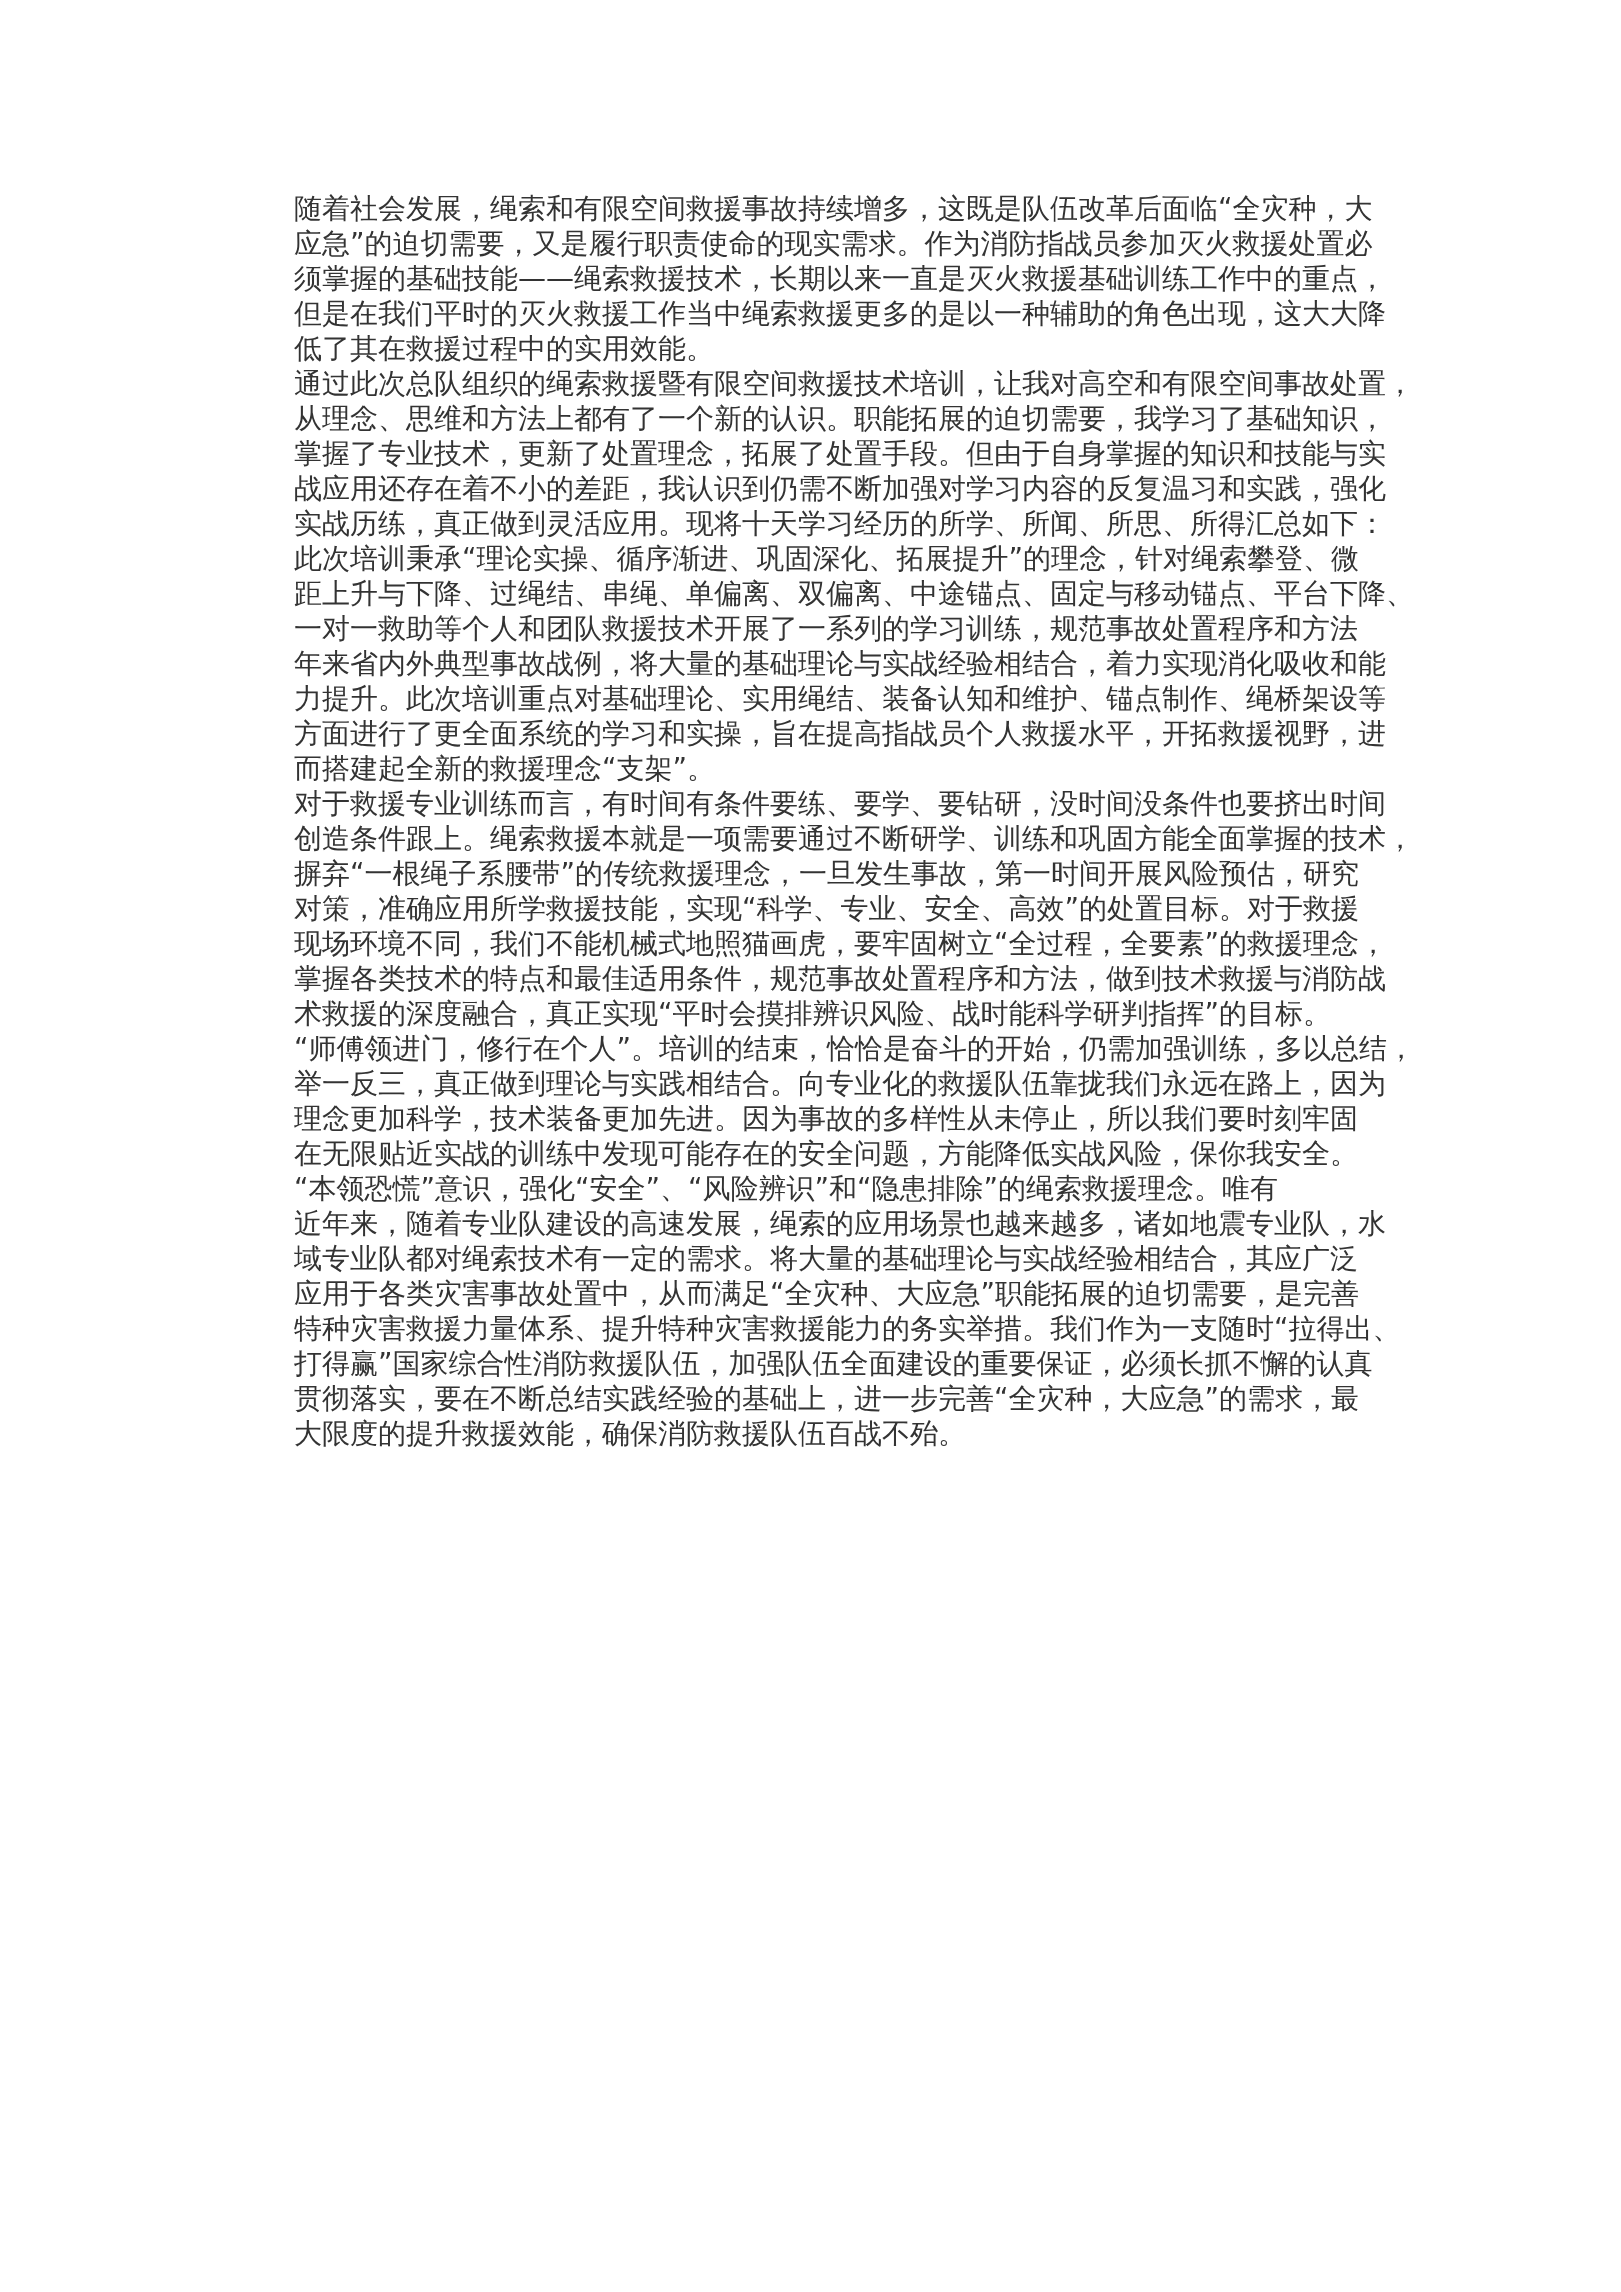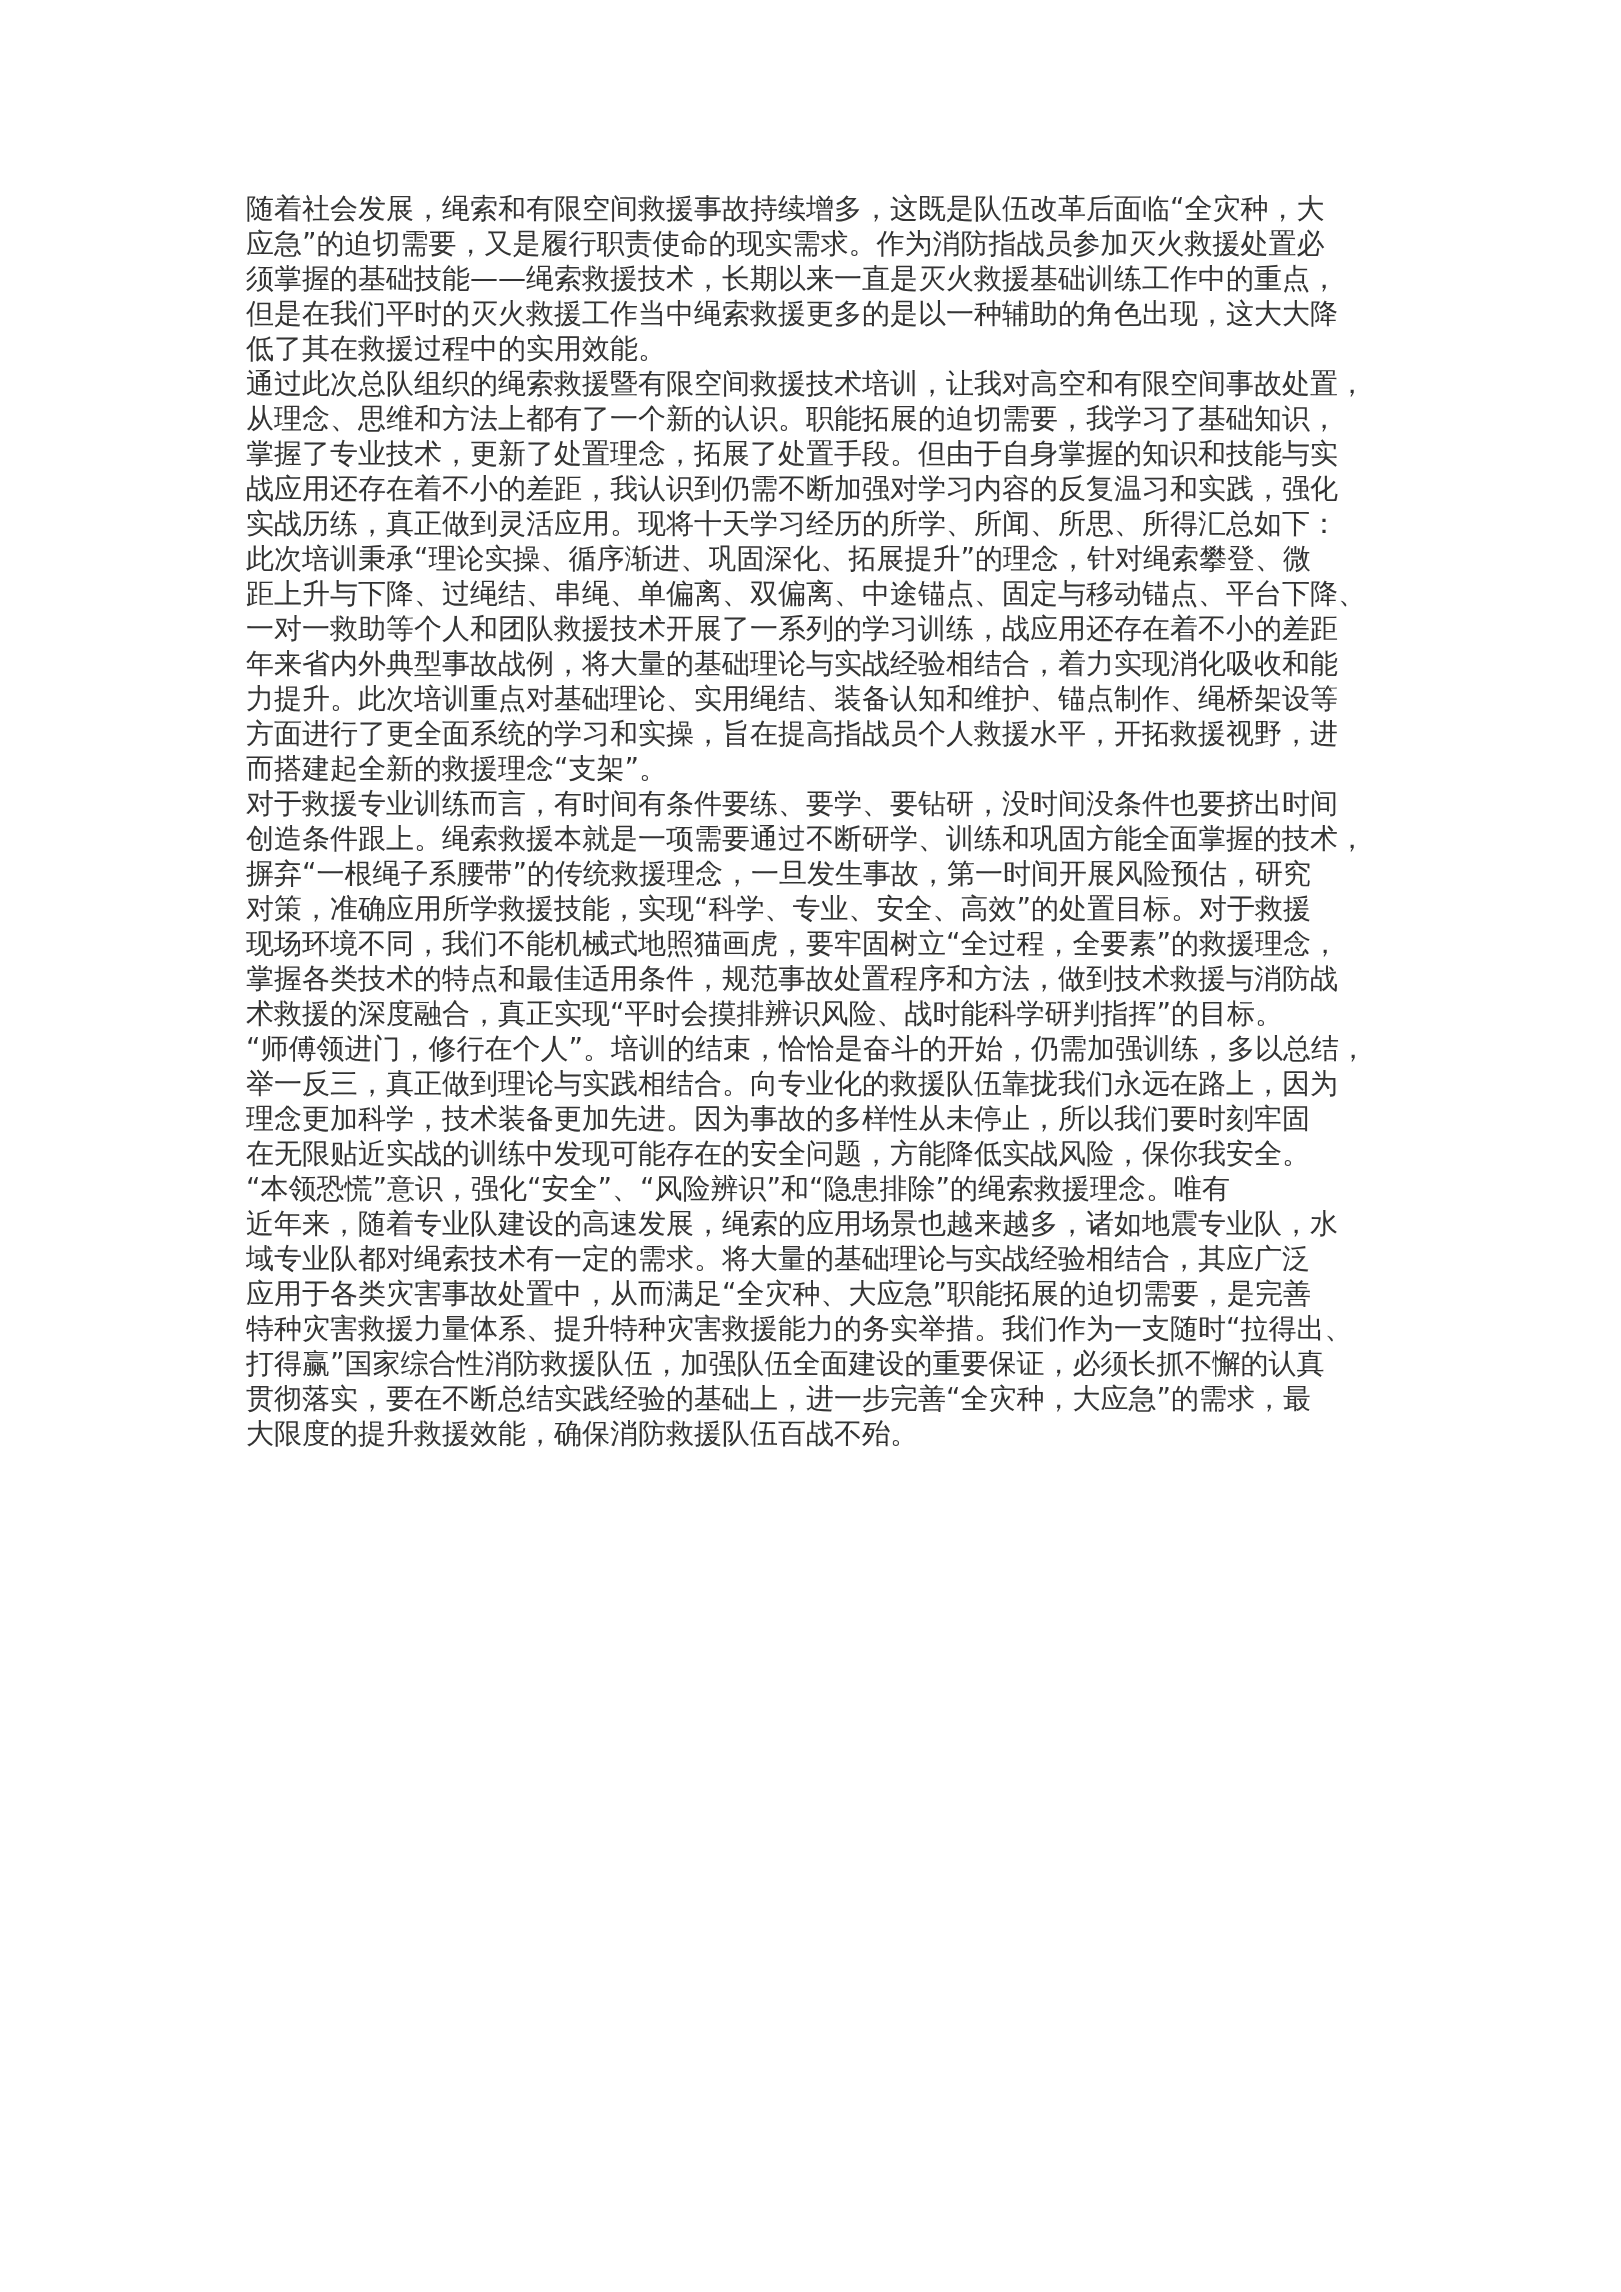--- a/index.html
+++ b/index.html
@@ -25,20 +25,21 @@
     }
     .para {
       margin: 0;
       padding: 0;
     }
     .line {
       display: block;
       white-space: nowrap;
       height: 35px;
       overflow: visible;
+      margin-left: 48px;
     }
   </style>
 </head>
 <body>
 
 <div class="page">
   <div class="para">
     <span class="line">随着社会发展，绳索和有限空间救援事故持续增多，这既是队伍改革后面临“全灾种，大</span>
     <span class="line">应急”的迫切需要，又是履行职责使命的现实需求。作为消防指战员参加灭火救援处置必</span>
     <span class="line">须掌握的基础技能——绳索救援技术，长期以来一直是灭火救援基础训练工作中的重点，</span>
@@ -48,21 +49,21 @@
   <div class="para">
     <span class="line">通过此次总队组织的绳索救援暨有限空间救援技术培训，让我对高空和有限空间事故处置，</span>
     <span class="line">从理念、思维和方法上都有了一个新的认识。职能拓展的迫切需要，我学习了基础知识，</span>
     <span class="line">掌握了专业技术，更新了处置理念，拓展了处置手段。但由于自身掌握的知识和技能与实</span>
     <span class="line">战应用还存在着不小的差距，我认识到仍需不断加强对学习内容的反复温习和实践，强化</span>
     <span class="line">实战历练，真正做到灵活应用。现将十天学习经历的所学、所闻、所思、所得汇总如下：</span>
   </div>
   <div class="para">
     <span class="line">此次培训秉承“理论实操、循序渐进、巩固深化、拓展提升”的理念，针对绳索攀登、微</span>
     <span class="line">距上升与下降、过绳结、串绳、单偏离、双偏离、中途锚点、固定与移动锚点、平台下降、</span>
-    <span class="line">一对一救助等个人和团队救援技术开展了一系列的学习训练，战应用还存在着不小的差距</span>
+    <span class="line">一对一救助等个人和团队救援技术开展了一系列的学习训练，规范事故处置程序和方法</span>
     <span class="line">年来省内外典型事故战例，将大量的基础理论与实战经验相结合，着力实现消化吸收和能</span>
     <span class="line">力提升。此次培训重点对基础理论、实用绳结、装备认知和维护、锚点制作、绳桥架设等</span>
     <span class="line">方面进行了更全面系统的学习和实操，旨在提高指战员个人救援水平，开拓救援视野，进</span>
     <span class="line">而搭建起全新的救援理念“支架”。</span>
   </div>
   <div class="para">
     <span class="line">对于救援专业训练而言，有时间有条件要练、要学、要钻研，没时间没条件也要挤出时间</span>
     <span class="line">创造条件跟上。绳索救援本就是一项需要通过不断研学、训练和巩固方能全面掌握的技术，</span>
     <span class="line">摒弃“一根绳子系腰带”的传统救援理念，一旦发生事故，第一时间开展风险预估，研究</span>
     <span class="line">对策，准确应用所学救援技能，实现“科学、专业、安全、高效”的处置目标。对于救援</span>

